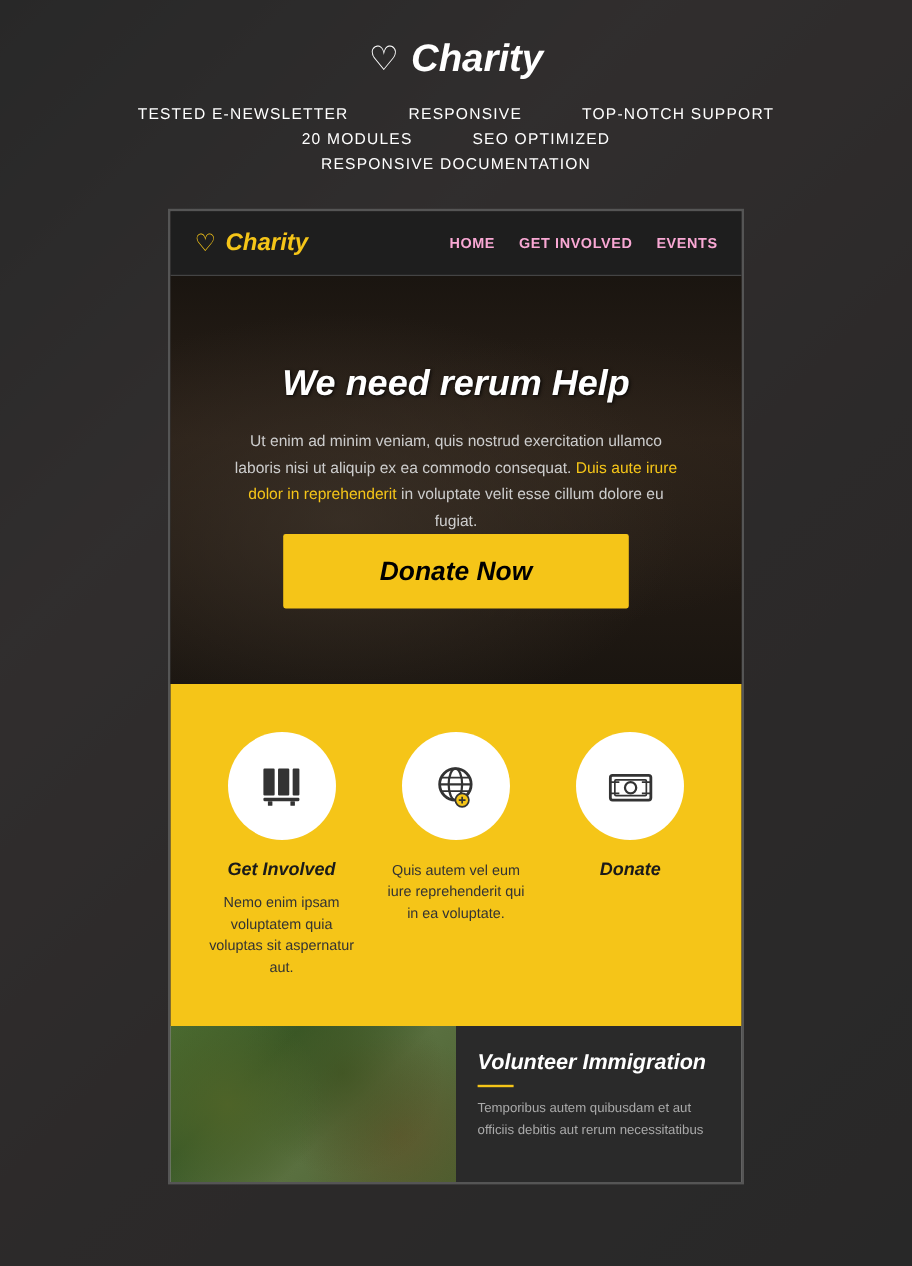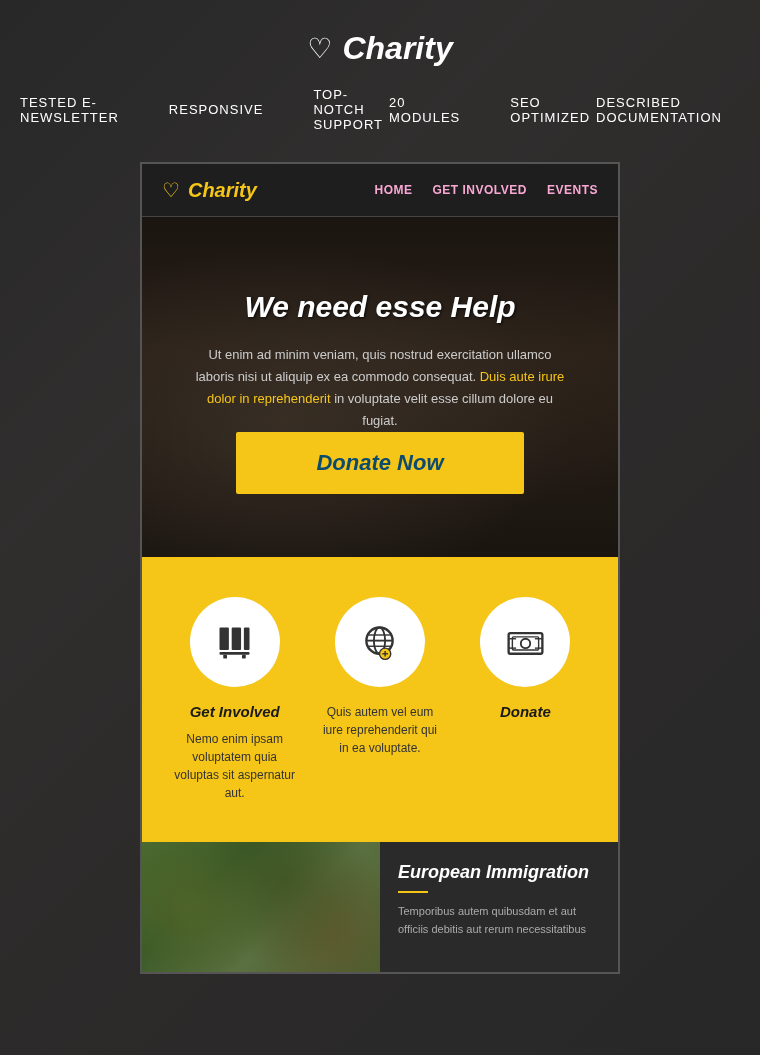--- a/index.html
+++ b/index.html
@@ -59,21 +59,21 @@
 
     .logo-top .brand-name {
       color: white;
       font-size: 32px;
       font-weight: bold;
       font-style: italic;
     }
 
     .features-list {
       display: flex;
-      flex-direction: row;
+      flex-direction: column;
       align-items: center;
       gap: 6px;
     }
 
     .features-row {
       display: flex;
       gap: 50px;
       align-items: center;
     }
 
@@ -183,21 +183,21 @@
       line-height: 1.7;
       max-width: 380px;
     }
 
     .hero-subtitle .highlight {
       color: #f5c518;
     }
 
     .donate-btn {
       background: #f5c518;
-      color: #0c4a6e;
+      color: #000000;
       border: none;
       padding: 18px 80px;
       font-size: 22px;
       font-weight: bold;
       font-style: italic;
       cursor: pointer;
       border-radius: 2px;
       display: inline-block;
     }
 
@@ -320,41 +320,41 @@
       <div class="features-row">
         <span class="feature-item">TESTED E-NEWSLETTER</span>
         <span class="feature-item">RESPONSIVE</span>
         <span class="feature-item">TOP-NOTCH SUPPORT</span>
       </div>
       <div class="features-row">
         <span class="feature-item">20 MODULES</span>
         <span class="feature-item">SEO OPTIMIZED</span>
       </div>
       <div class="features-row">
-        <span class="feature-item">DESCRIBED DOCUMENTATION</span>
+        <span class="feature-item">RESPONSIVE DOCUMENTATION</span>
       </div>
     </div>
   </div>
 
   <div class="main-card">
 
     <nav class="nav-bar">
       <div class="nav-logo">
         <span class="heart-icon">♡</span>
         <span class="brand-name">Charity</span>
       </div>
       <div class="nav-links">
         <a class="nav-link">HOME</a>
         <a class="nav-link">GET INVOLVED</a>
         <a class="nav-link">EVENTS</a>
       </div>
     </nav>
 
     <div class="hero-section">
-      <h1 class="hero-title">We need esse Help</h1>
+      <h1 class="hero-title">We need rerum Help</h1>
       <p class="hero-subtitle">
         <span>Ut enim ad minim veniam, quis nostrud exercitation ullamco laboris nisi ut aliquip ex ea commodo consequat.</span>
         <span class="highlight">Duis aute irure dolor in reprehenderit</span>
         <span>in voluptate velit esse cillum dolore eu fugiat.</span>
       </p>
       <button class="donate-btn">Donate Now</button>
     </div>
 
     <div class="yellow-section">
 
@@ -402,21 +402,21 @@
           </svg>
         </div>
         <div class="feature-title">Donate</div>
       </div>
 
     </div>
 
     <div class="bottom-section">
       <div class="bottom-image"></div>
       <div class="bottom-content">
-        <div class="bottom-title">European Immigration</div>
+        <div class="bottom-title">Volunteer Immigration</div>
         <div class="bottom-divider"></div>
         <div class="bottom-text">Temporibus autem quibusdam et aut officiis debitis aut rerum necessitatibus</div>
       </div>
     </div>
 
   </div>
 
 </div>
 
 </body></html>

